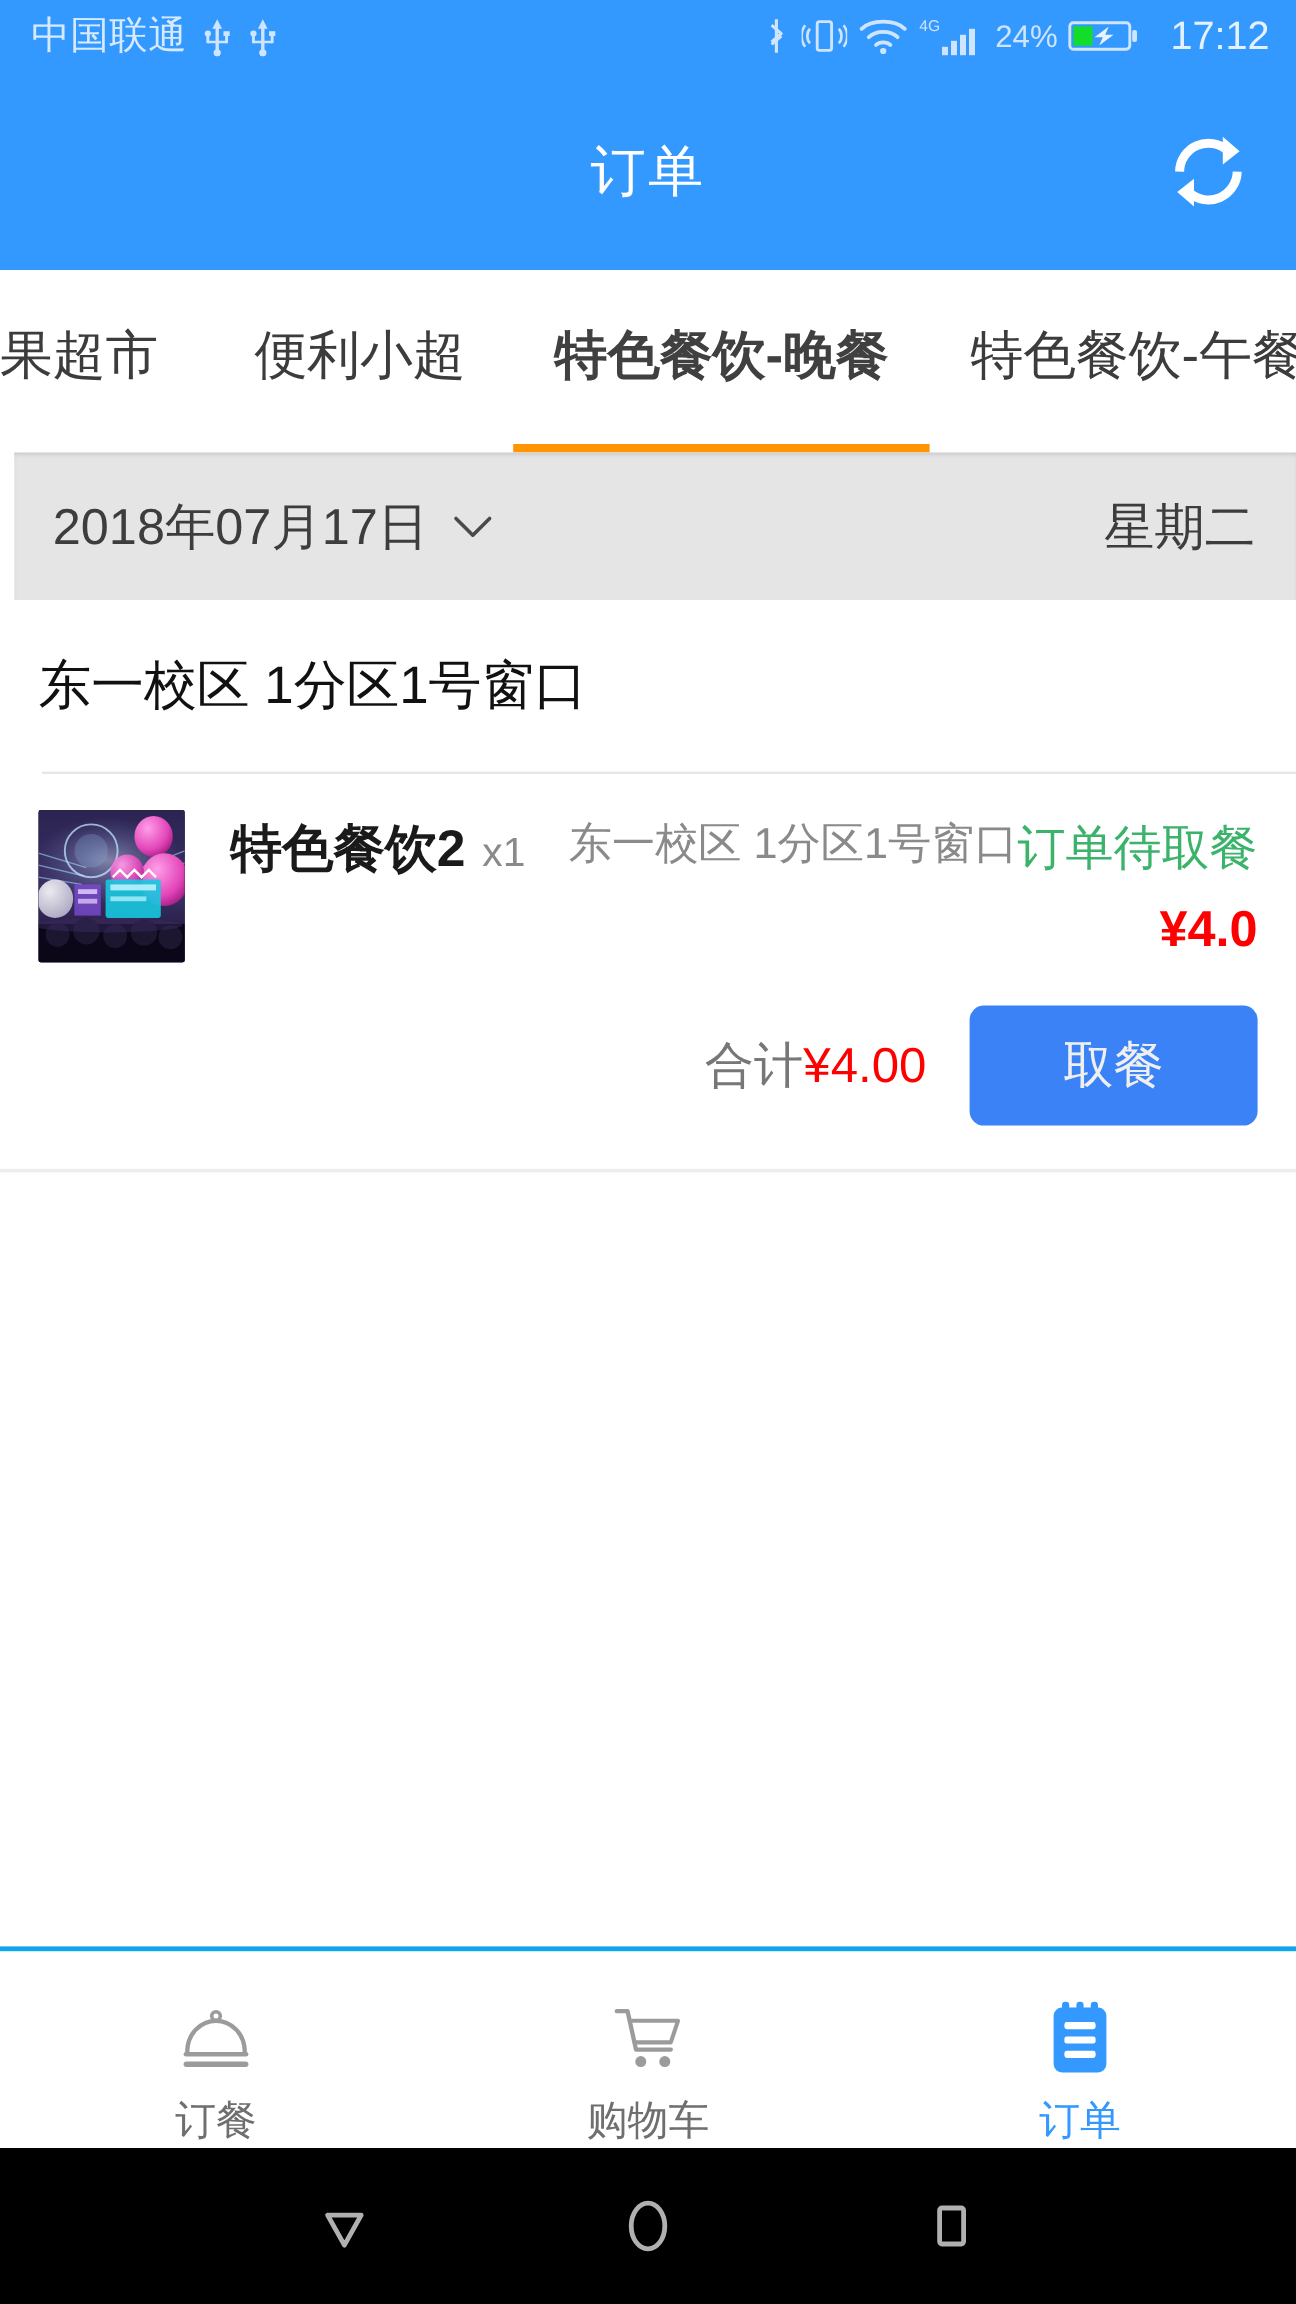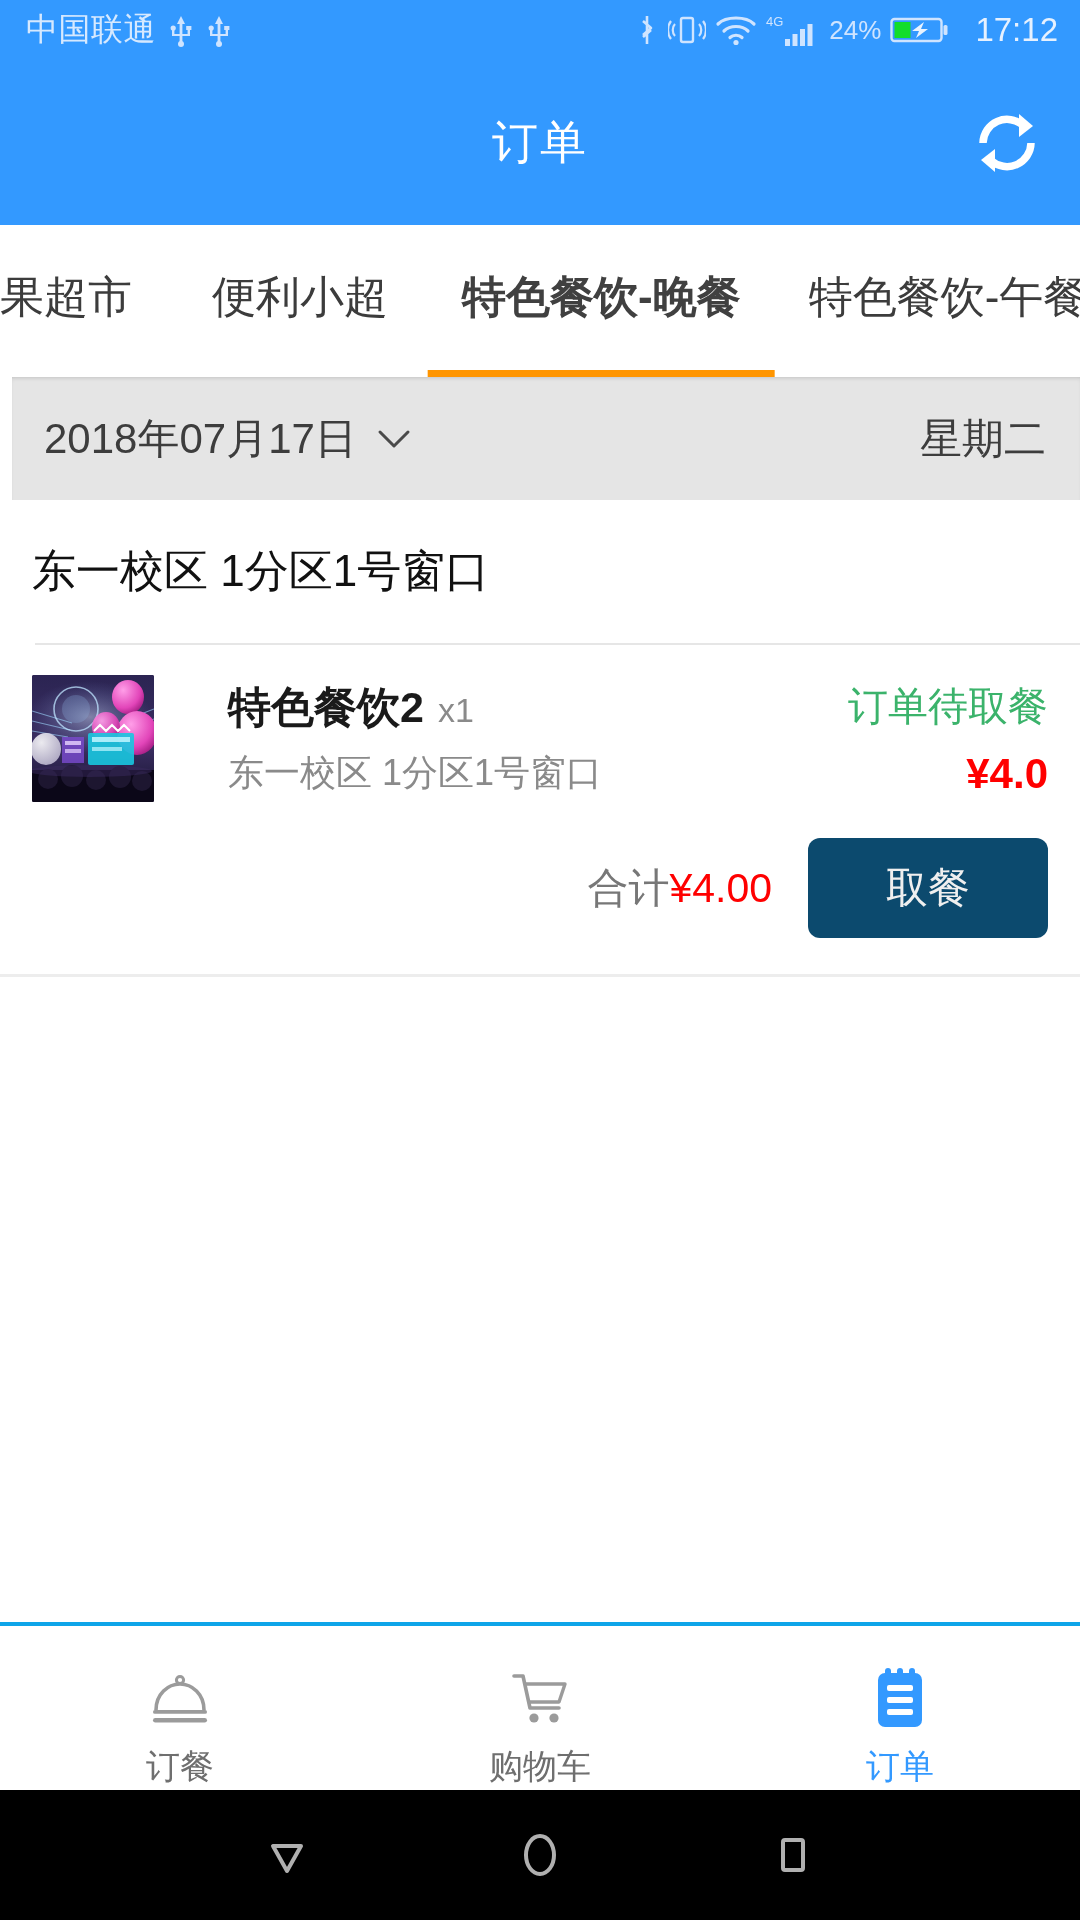--- a/index.html
+++ b/index.html
@@ -191,26 +191,25 @@
     border-radius: 2px;
     overflow: hidden;
     position: relative;
     background: #1a1038;
   }
   .thumb svg { display: block; width: 100%; height: 100%; }
   .item-mid {
     flex: 1 1 auto;
     padding-left: 38px;
     display: flex;
-    flex-direction: column;
+    flex-direction: row;
     justify-content: space-between;
     min-height: 127px;
     padding-top: 4px;
     padding-bottom: 4px;
-    margin-left: 36px;
   }
   .item-title-line {
     display: flex;
     align-items: baseline;
     gap: 14px;
   }
   .item-name {
     font-size: 43px;
     color: #1a1a1a;
     font-weight: bold;
@@ -254,21 +253,21 @@
     font-size: 41px;
     color: #777777;
   }
   .total-amount {
     font-size: 41px;
     color: #ff0000;
   }
   .pickup-btn {
     width: 240px;
     height: 100px;
-    background: #0c4a6e;
+    background: #3b82f6;
     border-radius: 12px;
     display: flex;
     align-items: center;
     justify-content: center;
     border: none;
   }
   .pickup-btn-label {
     font-size: 42px;
     color: #efefef;
   }

